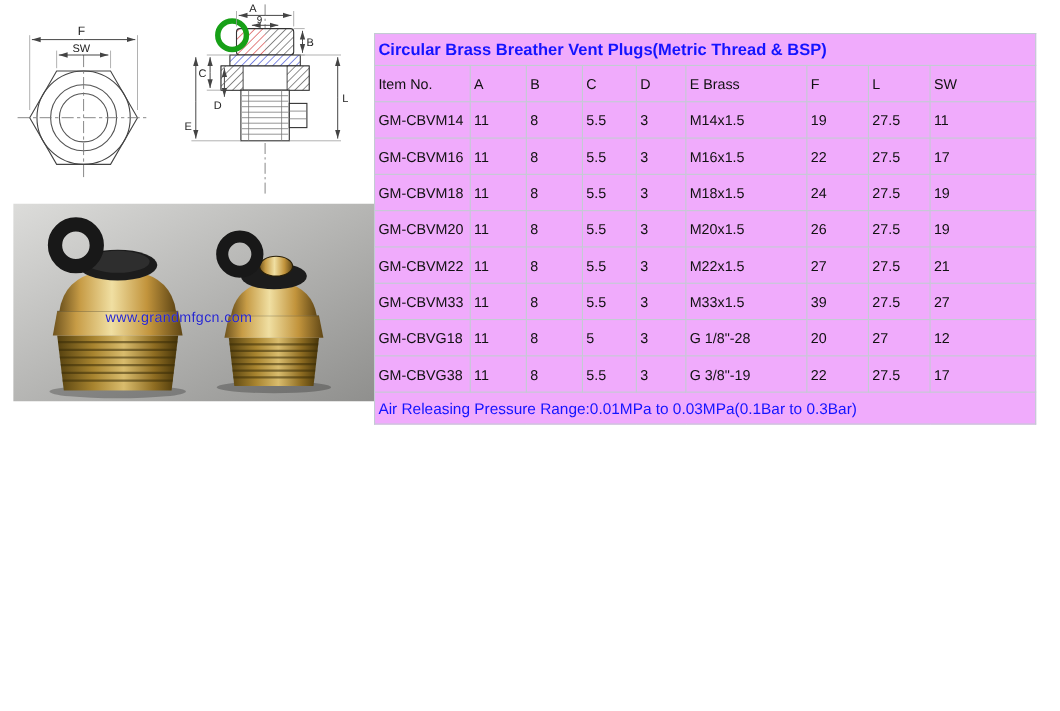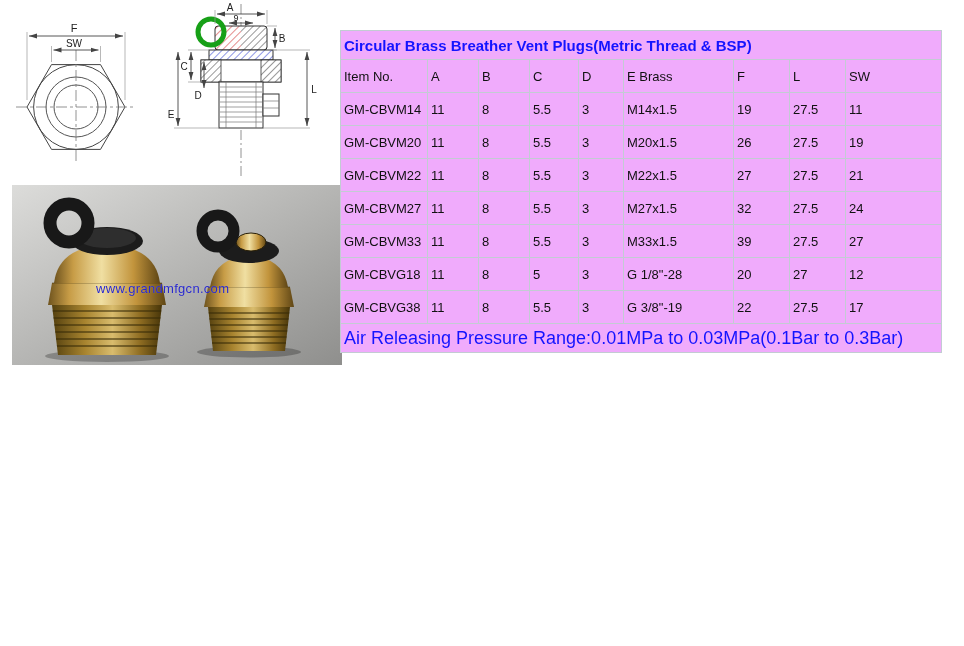--- a/index.html
+++ b/index.html
@@ -40,21 +40,21 @@
     border: 1px solid #c3cbd3;
     font-size: 13px; font-weight: 400; color: #111;
     text-align: left; vertical-align: middle;
     padding: 0 3px; height: 33px;
     overflow: hidden; white-space: nowrap;
   }
   .spec-table td.title-cell {
     color: #1414ff; font-weight: 700; font-size: 15px; height: 29px;
   }
   .spec-table td.footer-cell {
-    color: #1414ff; font-size: 18px; height: 29px;
+    color: #1414ff; font-size: 14px; height: 29px;
   }
 </style>
 </head>
 <body>
 
 <div class="drawing">
   <svg width="334" height="180" viewBox="0 0 334 180">
     <defs>
       <marker id="ar" markerWidth="9" markerHeight="7" refX="8" refY="3" orient="auto" markerUnits="userSpaceOnUse">
         <path d="M0,0.6 L8,3 L0,5.4 Z" fill="#444"></path>
@@ -274,51 +274,62 @@
         <td>11</td>
         <td>8</td>
         <td>5.5</td>
         <td>3</td>
         <td>M14x1.5</td>
         <td>19</td>
         <td>27.5</td>
         <td>11</td>
       </tr>
       <tr>
+        <td>GM-CBVM16</td>
+        <td>11</td>
+        <td>8</td>
+        <td>5.5</td>
+        <td>3</td>
+        <td>M16x1.5</td>
+        <td>22</td>
+        <td>27.5</td>
+        <td>17</td>
+      </tr>
+      <tr>
+        <td>GM-CBVM18</td>
+        <td>11</td>
+        <td>8</td>
+        <td>5.5</td>
+        <td>3</td>
+        <td>M18x1.5</td>
+        <td>24</td>
+        <td>27.5</td>
+        <td>19</td>
+      </tr>
+      <tr>
         <td>GM-CBVM20</td>
         <td>11</td>
         <td>8</td>
         <td>5.5</td>
         <td>3</td>
         <td>M20x1.5</td>
         <td>26</td>
         <td>27.5</td>
         <td>19</td>
       </tr>
       <tr>
         <td>GM-CBVM22</td>
         <td>11</td>
         <td>8</td>
         <td>5.5</td>
         <td>3</td>
         <td>M22x1.5</td>
         <td>27</td>
         <td>27.5</td>
         <td>21</td>
-      </tr>
-      <tr>
-        <td>GM-CBVM27</td>
-        <td>11</td>
-        <td>8</td>
-        <td>5.5</td>
-        <td>3</td>
-        <td>M27x1.5</td>
-        <td>32</td>
-        <td>27.5</td>
-        <td>24</td>
       </tr>
       <tr>
         <td>GM-CBVM33</td>
         <td>11</td>
         <td>8</td>
         <td>5.5</td>
         <td>3</td>
         <td>M33x1.5</td>
         <td>39</td>
         <td>27.5</td>

